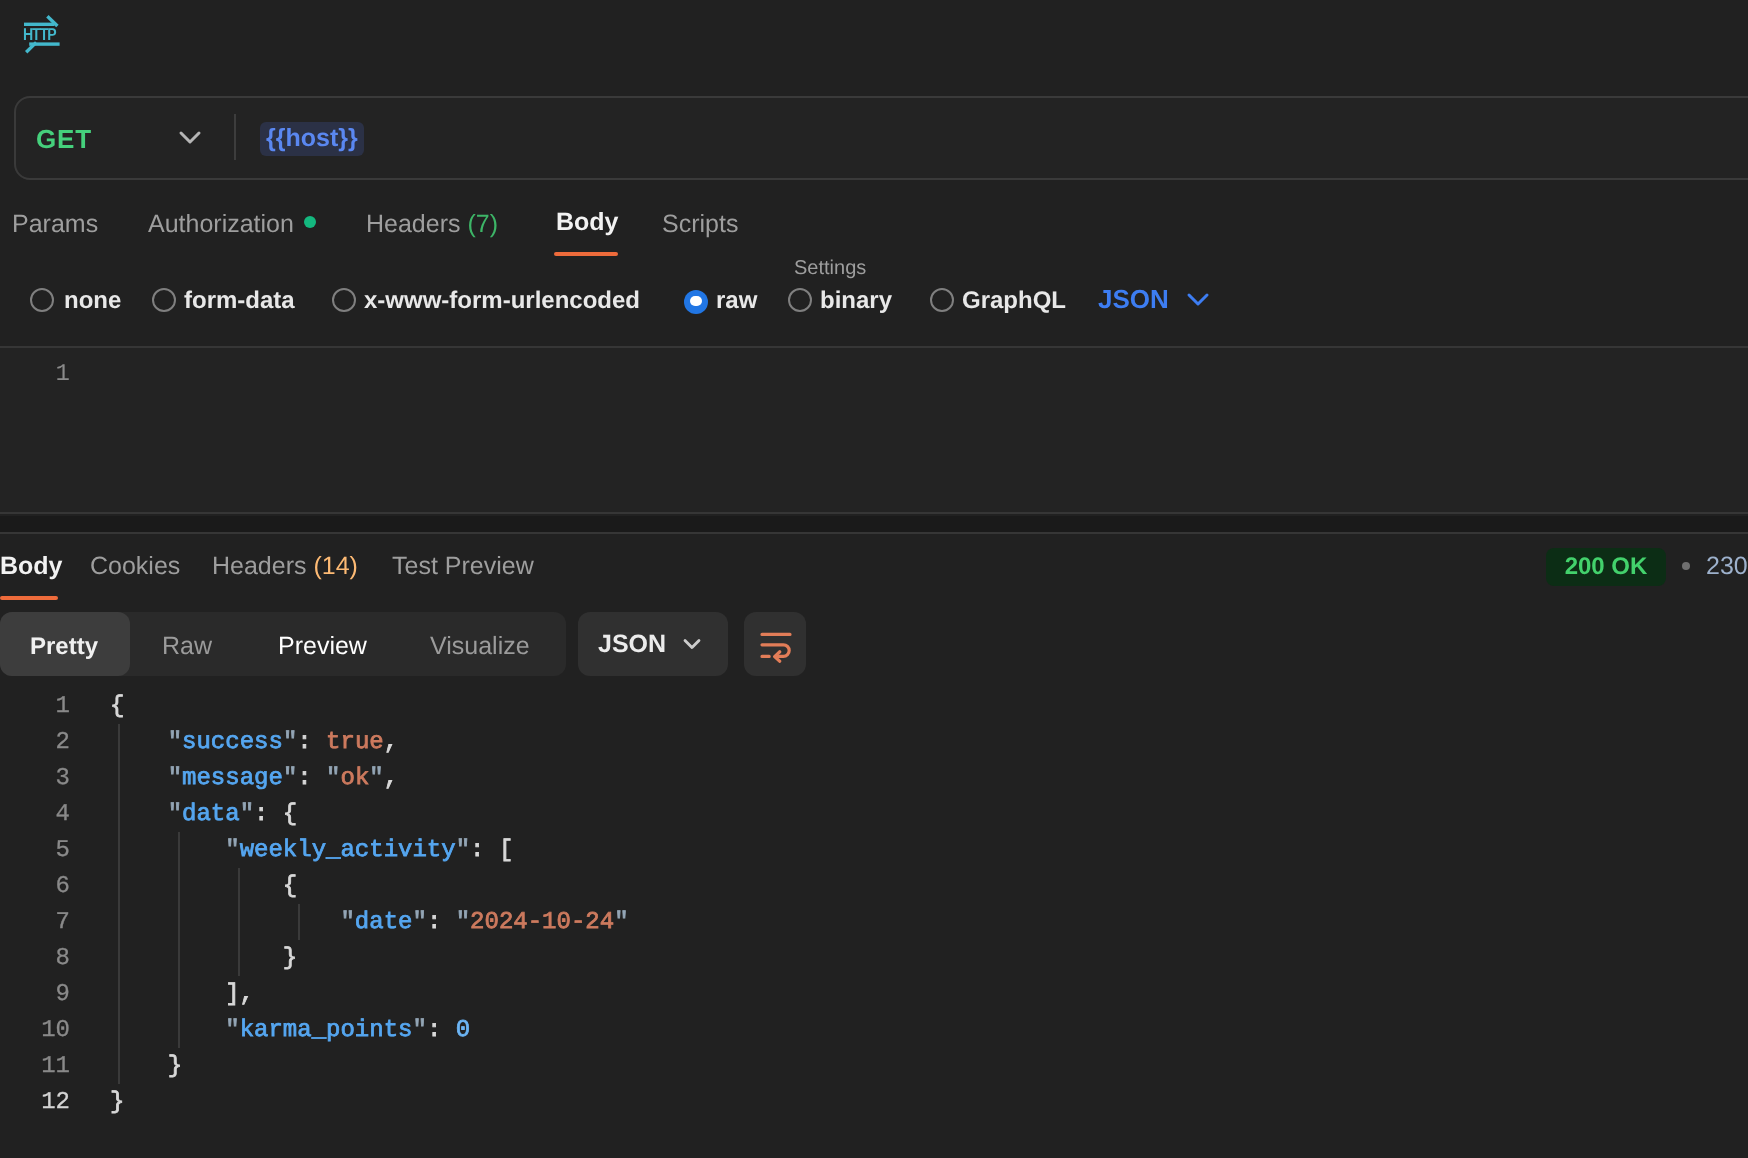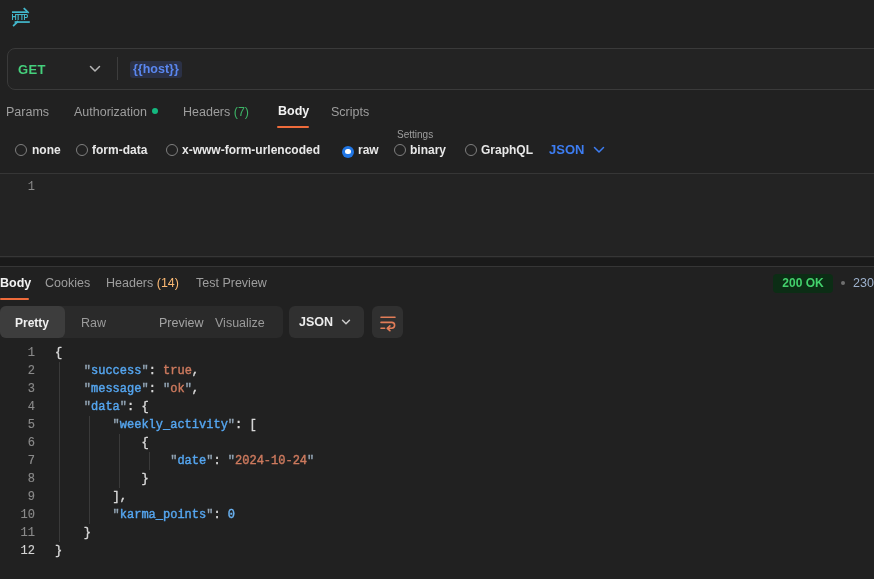--- a/index.html
+++ b/index.html
@@ -116,21 +116,21 @@
 
   <div class="abs badge">200 OK</div>
   <div class="abs dot230"></div>
   <div class="abs t230">230</div>
 
   
   <div class="abs seg" style="width:283px;"></div>
   <div class="abs seg-sel" style="width:65px;"></div>
   <div class="abs" style="left:15px;top:316px;font-size:12px;color:#f0f0f0;font-weight:700;">Pretty</div>
   <div class="abs" style="left:81px;top:316px;font-size:12.5px;color:#9b9b9b;">Raw</div>
-  <div class="abs" style="left:139px;top:316px;font-size:12.5px;color:#a3a3a3;margin-left:20px;">Preview</div>
+  <div class="abs" style="left:139px;top:316px;font-size:12.5px;color:#ffffff;">Preview</div>
   <div class="abs" style="left:215px;top:316px;font-size:12.5px;color:#9b9b9b;">Visualize</div>
 
   <div class="abs btn" style="left:289px;width:75px;"></div>
   <div class="abs" style="left:299px;top:315px;font-size:12.5px;color:#ececec;font-weight:600;">JSON</div>
   <svg class="abs" style="left:341px;top:319px" width="10" height="7" viewBox="0 0 10 7">
     <polyline points="1.5,1.2 5,4.8 8.5,1.2" fill="none" stroke="#cccccc" stroke-width="1.4" stroke-linecap="round" stroke-linejoin="round"></polyline>
   </svg>
   <div class="abs btn" style="left:372px;width:31px;"></div>
   <svg class="abs" style="left:379px;top:314px" width="18" height="18" viewBox="0 0 18 18">
     <path d="M2 3.2 H16 M2 8.4 H12.7 A2.9 2.9 0 0 1 12.7 14.2 H8.6 M2 14.2 H5.6" fill="none" stroke="#e27d58" stroke-width="1.6" stroke-linecap="round"></path>

